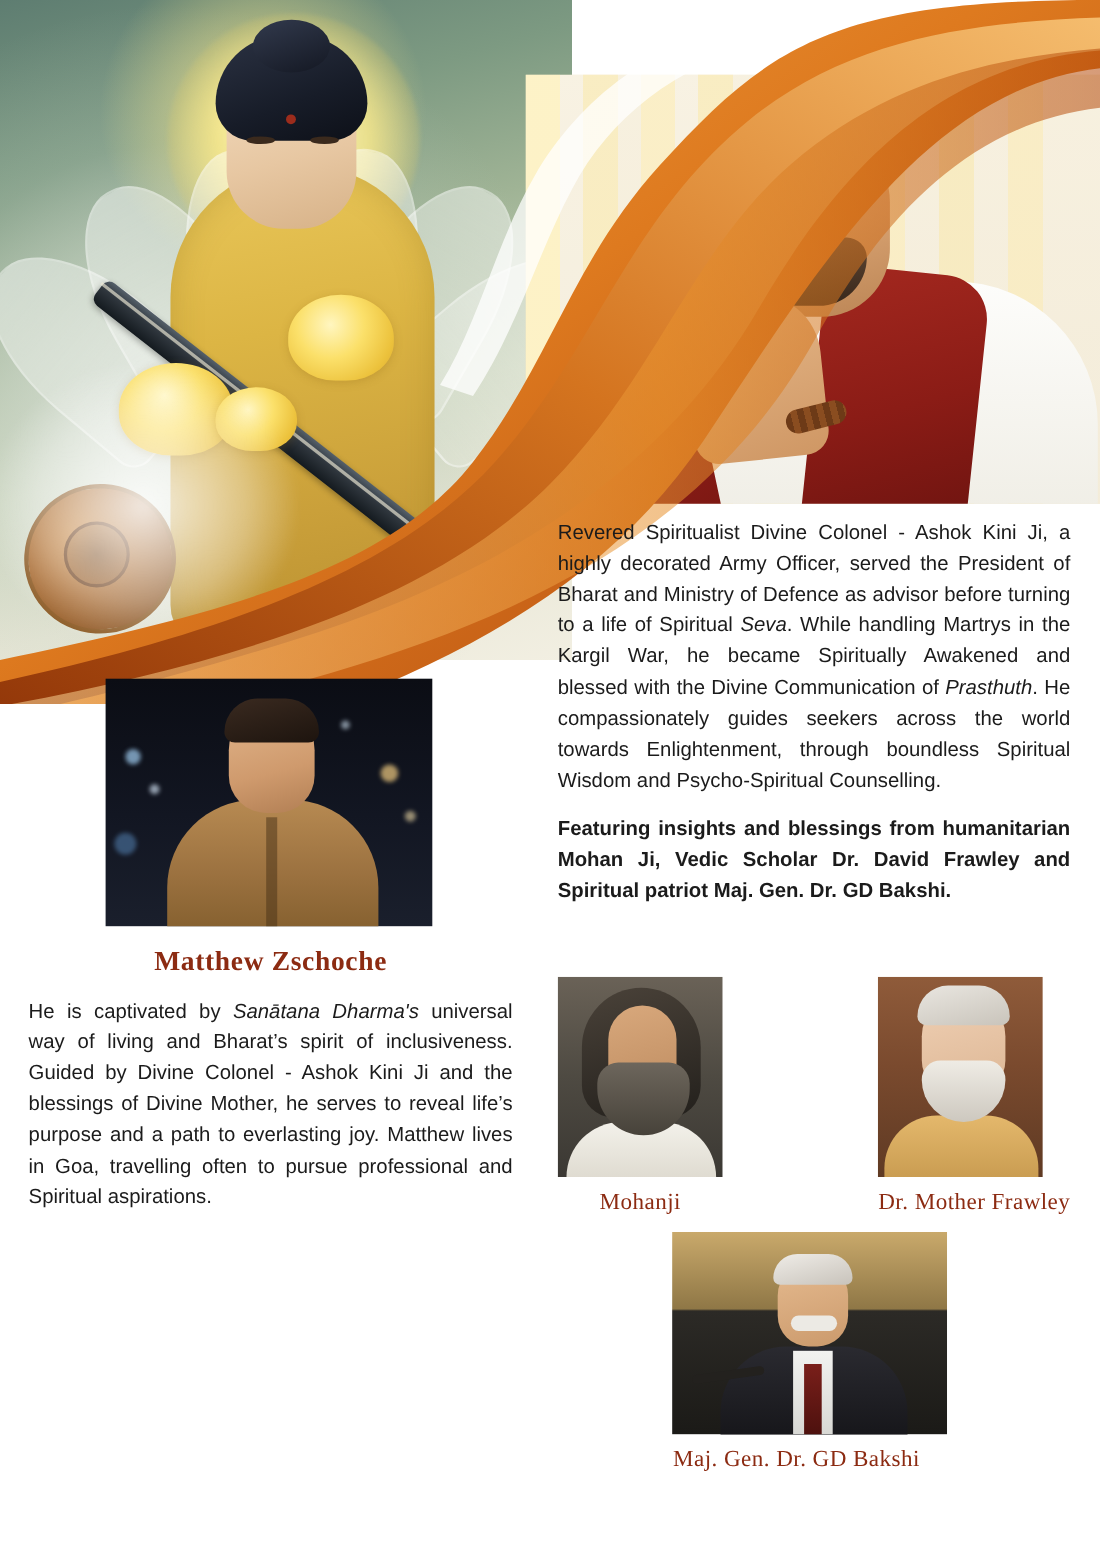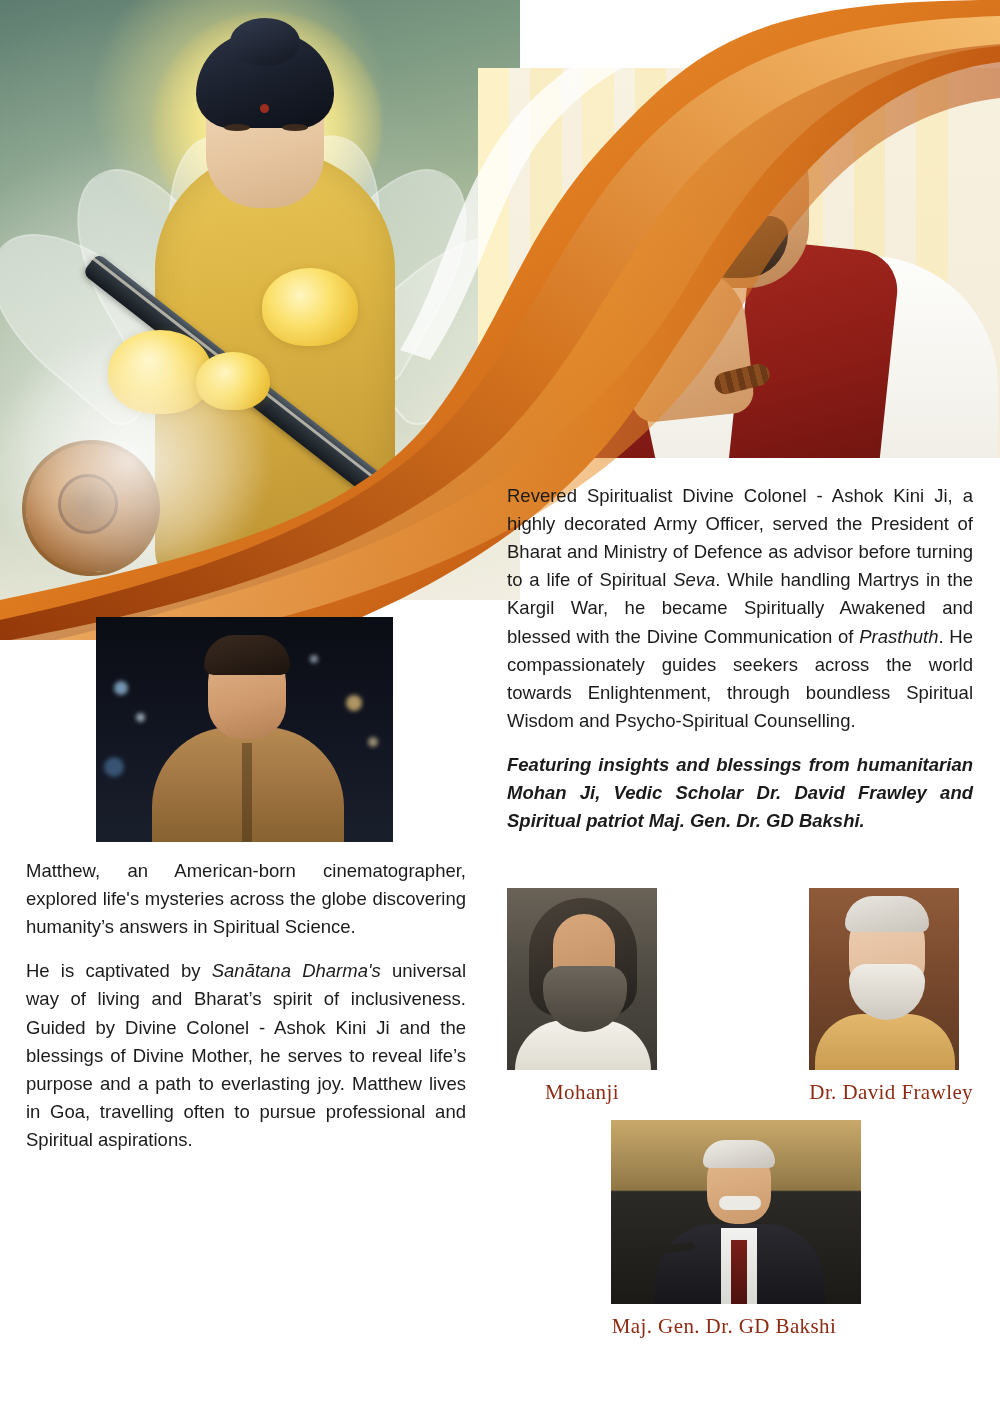--- a/index.html
+++ b/index.html
@@ -303,25 +303,24 @@
   }
   .heading-matthew {
     font-size: 25px;
     margin: 16px 0 16px 0;
   }
   .body-text {
     font-size: 18.5px;
     line-height: 1.52;
     color: #1b1b1b;
     text-align: justify;
-    margin: 12px 0 16px 0;
+    margin: 0 0 16px 0;
   }
   .body-text.bold {
     font-weight: bold;
-    font-style: italic;
   }
   .italic { font-style: italic; }
 
   
   .guests {
     position: absolute;
     left: 507px;
     top: 888px;
     width: 466px;
   }
@@ -481,42 +480,42 @@
       </div>
 
       <div class="guest">
         <div class="guest-photo">
           <div class="fr-bg"></div>
           <div class="fr-robe"></div>
           <div class="fr-head"></div>
           <div class="fr-hair"></div>
           <div class="fr-beard"></div>
         </div>
-        <div class="guest-name">Dr. David Frawley</div>
+        <div class="guest-name">Dr. Mother Frawley</div>
       </div>
     </div>
 
     <div class="guest" style="position:absolute; left:104px; top:232px; width:226px;">
       <div class="guest-photo guest-wide">
         <div class="bk-bg"></div>
         <div class="bk-suit"></div>
         <div class="bk-shirt"></div>
         <div class="bk-tie"></div>
         <div class="bk-head"></div>
         <div class="bk-hair"></div>
         <div class="bk-mous"></div>
         <div class="bk-mic"></div>
       </div>
       <div class="guest-name">Maj. Gen. Dr. GD Bakshi</div>
     </div>
   </div>
 
   <div class="left-col">
-
-    <p class="body-text">Matthew, an American-born cinematographer, explored life's mysteries across the globe discovering humanity’s answers in Spiritual Science.</p>
+    <div class="heading heading-matthew">Matthew Zschoche</div>
+
 
     <p class="body-text">
       He is captivated by <span class="italic">Sanātana Dharma's</span> universal way of living and Bharat’s spirit of inclusiveness. Guided by Divine Colonel - Ashok Kini Ji and the blessings of Divine Mother, he serves to reveal life’s purpose and a path to everlasting joy. Matthew lives in Goa, travelling often to pursue professional and Spiritual aspirations.
     </p>
 
   </div>
 
 </div>
 
 </body></html>

